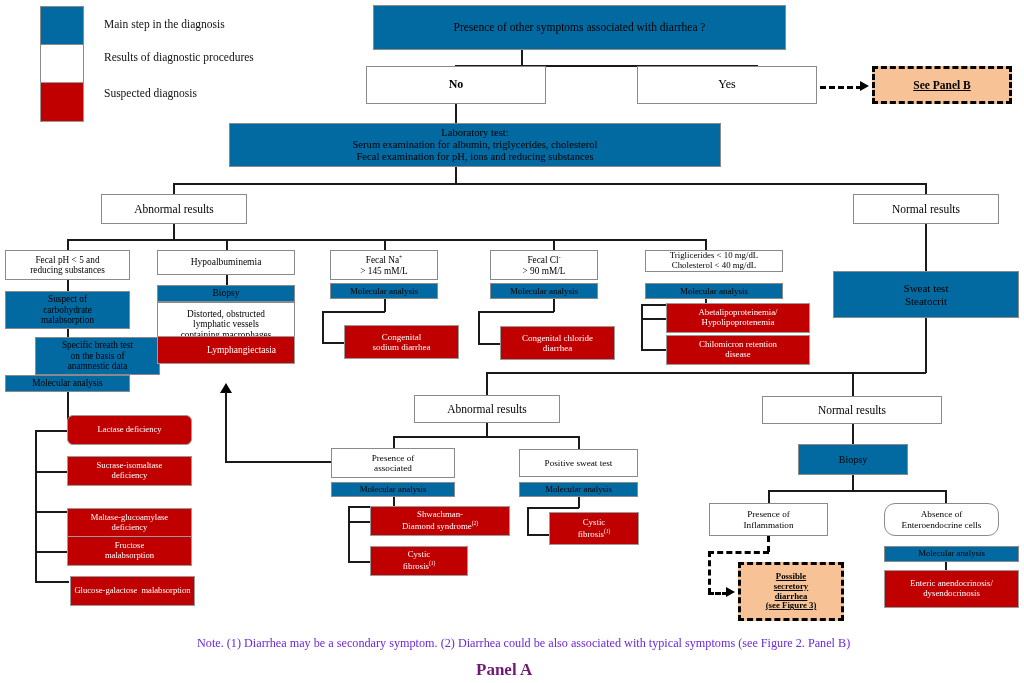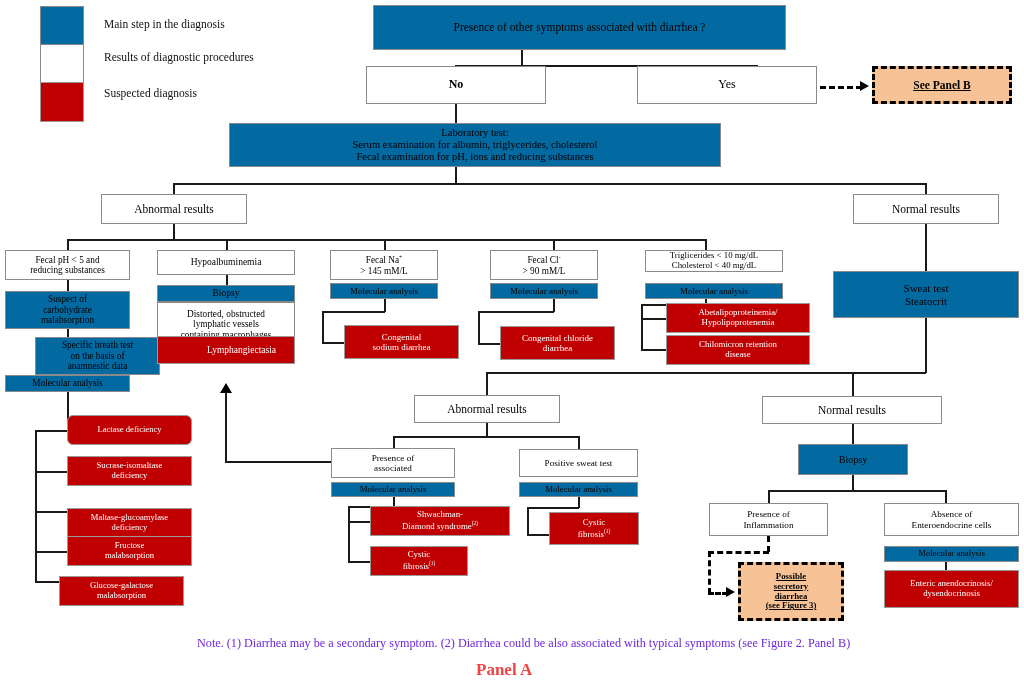--- a/index.html
+++ b/index.html
@@ -26,21 +26,21 @@
 
   .arrowR{position:absolute;width:0;height:0;border-left:9px solid #000;
           border-top:5px solid transparent;border-bottom:5px solid transparent;}
   .arrowU{position:absolute;width:0;height:0;border-bottom:10px solid #000;
           border-left:6px solid transparent;border-right:6px solid transparent;}
 
   .legend-sw{position:absolute;width:44px;height:40px;box-sizing:border-box;}
   .legend-tx{position:absolute;font-size:11.5px;color:#111;white-space:nowrap;}
 
   .note{position:absolute;font-size:12.2px;color:#6d28d9;white-space:nowrap;}
-  .panel{position:absolute;font-size:17px;font-weight:bold;color:#ef4444;}
+  .panel{position:absolute;font-size:17px;font-weight:bold;color:#701a75;}
 
   sup{font-size:.62em;vertical-align:super;}
 </style>
 </head>
 <body>
 
 <div id="canvas">
 
   <div class="legend-sw orange" style="left:40px;top:6px;"></div>
   <div class="legend-tx" style="left:104px;top:18px;">Main step in the diagnosis</div>
@@ -139,21 +139,21 @@
     <span class="lbl">deficiency</span>
   </div>
   <div class="box red" style="left:67px;top:496px;width:125px;height:30px;flex-direction:column;font-size:8.6px;margin-top:12px;">
     <span class="lbl">Maltase-glucoamylase</span>
     <span class="lbl">deficiency</span>
   </div>
   <div class="box red" style="left:67px;top:536px;width:125px;height:30px;flex-direction:column;font-size:8.6px;">
     <span class="lbl">Fructose</span>
     <span class="lbl">malabsorption</span>
   </div>
-  <div class="box red" style="left:59px;top:576px;width:125px;height:30px;flex-direction:column;font-size:8.6px;font-family:Liberation Serif, serif;">
+  <div class="box red" style="left:70px;top:576px;width:125px;height:30px;font-size:8.6px;font-family:Liberation Serif, serif;">
     <span class="lbl">Glucose-galactose</span>
     <span class="lbl">malabsorption</span>
   </div>
 
   <div class="box white" style="left:157px;top:250px;width:138px;height:25px;font-size:9.5px;text-align:center;">
     <span class="lbl">Hypoalbuminemia</span>
   </div>
   <div class="ln v" style="left:226px;top:275px;height:10px;"></div>
   <div class="box orange" style="left:157px;top:285px;width:138px;height:17px;font-size:9.5px;">
     <span class="lbl">Biopsy</span>
@@ -306,21 +306,21 @@
   <div class="lnd hd" style="left:708px;top:592px;width:20px;"></div>
   <div class="arrowR" style="left:726px;top:587px;"></div>
 
   <div class="box dashed" style="left:738px;top:562px;width:106px;height:59px;flex-direction:column;font-size:8.8px;">
     <span class="lbl u">Possible</span>
     <span class="lbl u">secretory</span>
     <span class="lbl u">diarrhea</span>
     <span class="lbl u">(see Figure 3)</span>
   </div>
 
-  <div class="box white" style="left:884px;top:503px;width:135px;height:33px;flex-direction:column;font-size:9.2px;">
+  <div class="box white" style="left:884px;top:503px;width:115px;height:33px;flex-direction:column;font-size:9.2px;border-radius:11px;">
     <span class="lbl">Absence of</span>
     <span class="lbl">Enteroendocrine cells</span>
   </div>
   <div class="box orange" style="left:884px;top:546px;width:135px;height:16px;font-size:8.8px;">
     <span class="lbl">Molecular  analysis</span>
   </div>
   <div class="ln v" style="left:945px;top:562px;height:9px;"></div>
   <div class="box red" style="left:884px;top:570px;width:135px;height:38px;flex-direction:column;font-size:8.8px;">
     <span class="lbl">Enteric anendocrinosis/</span>
     <span class="lbl">dysendocrinosis</span>

